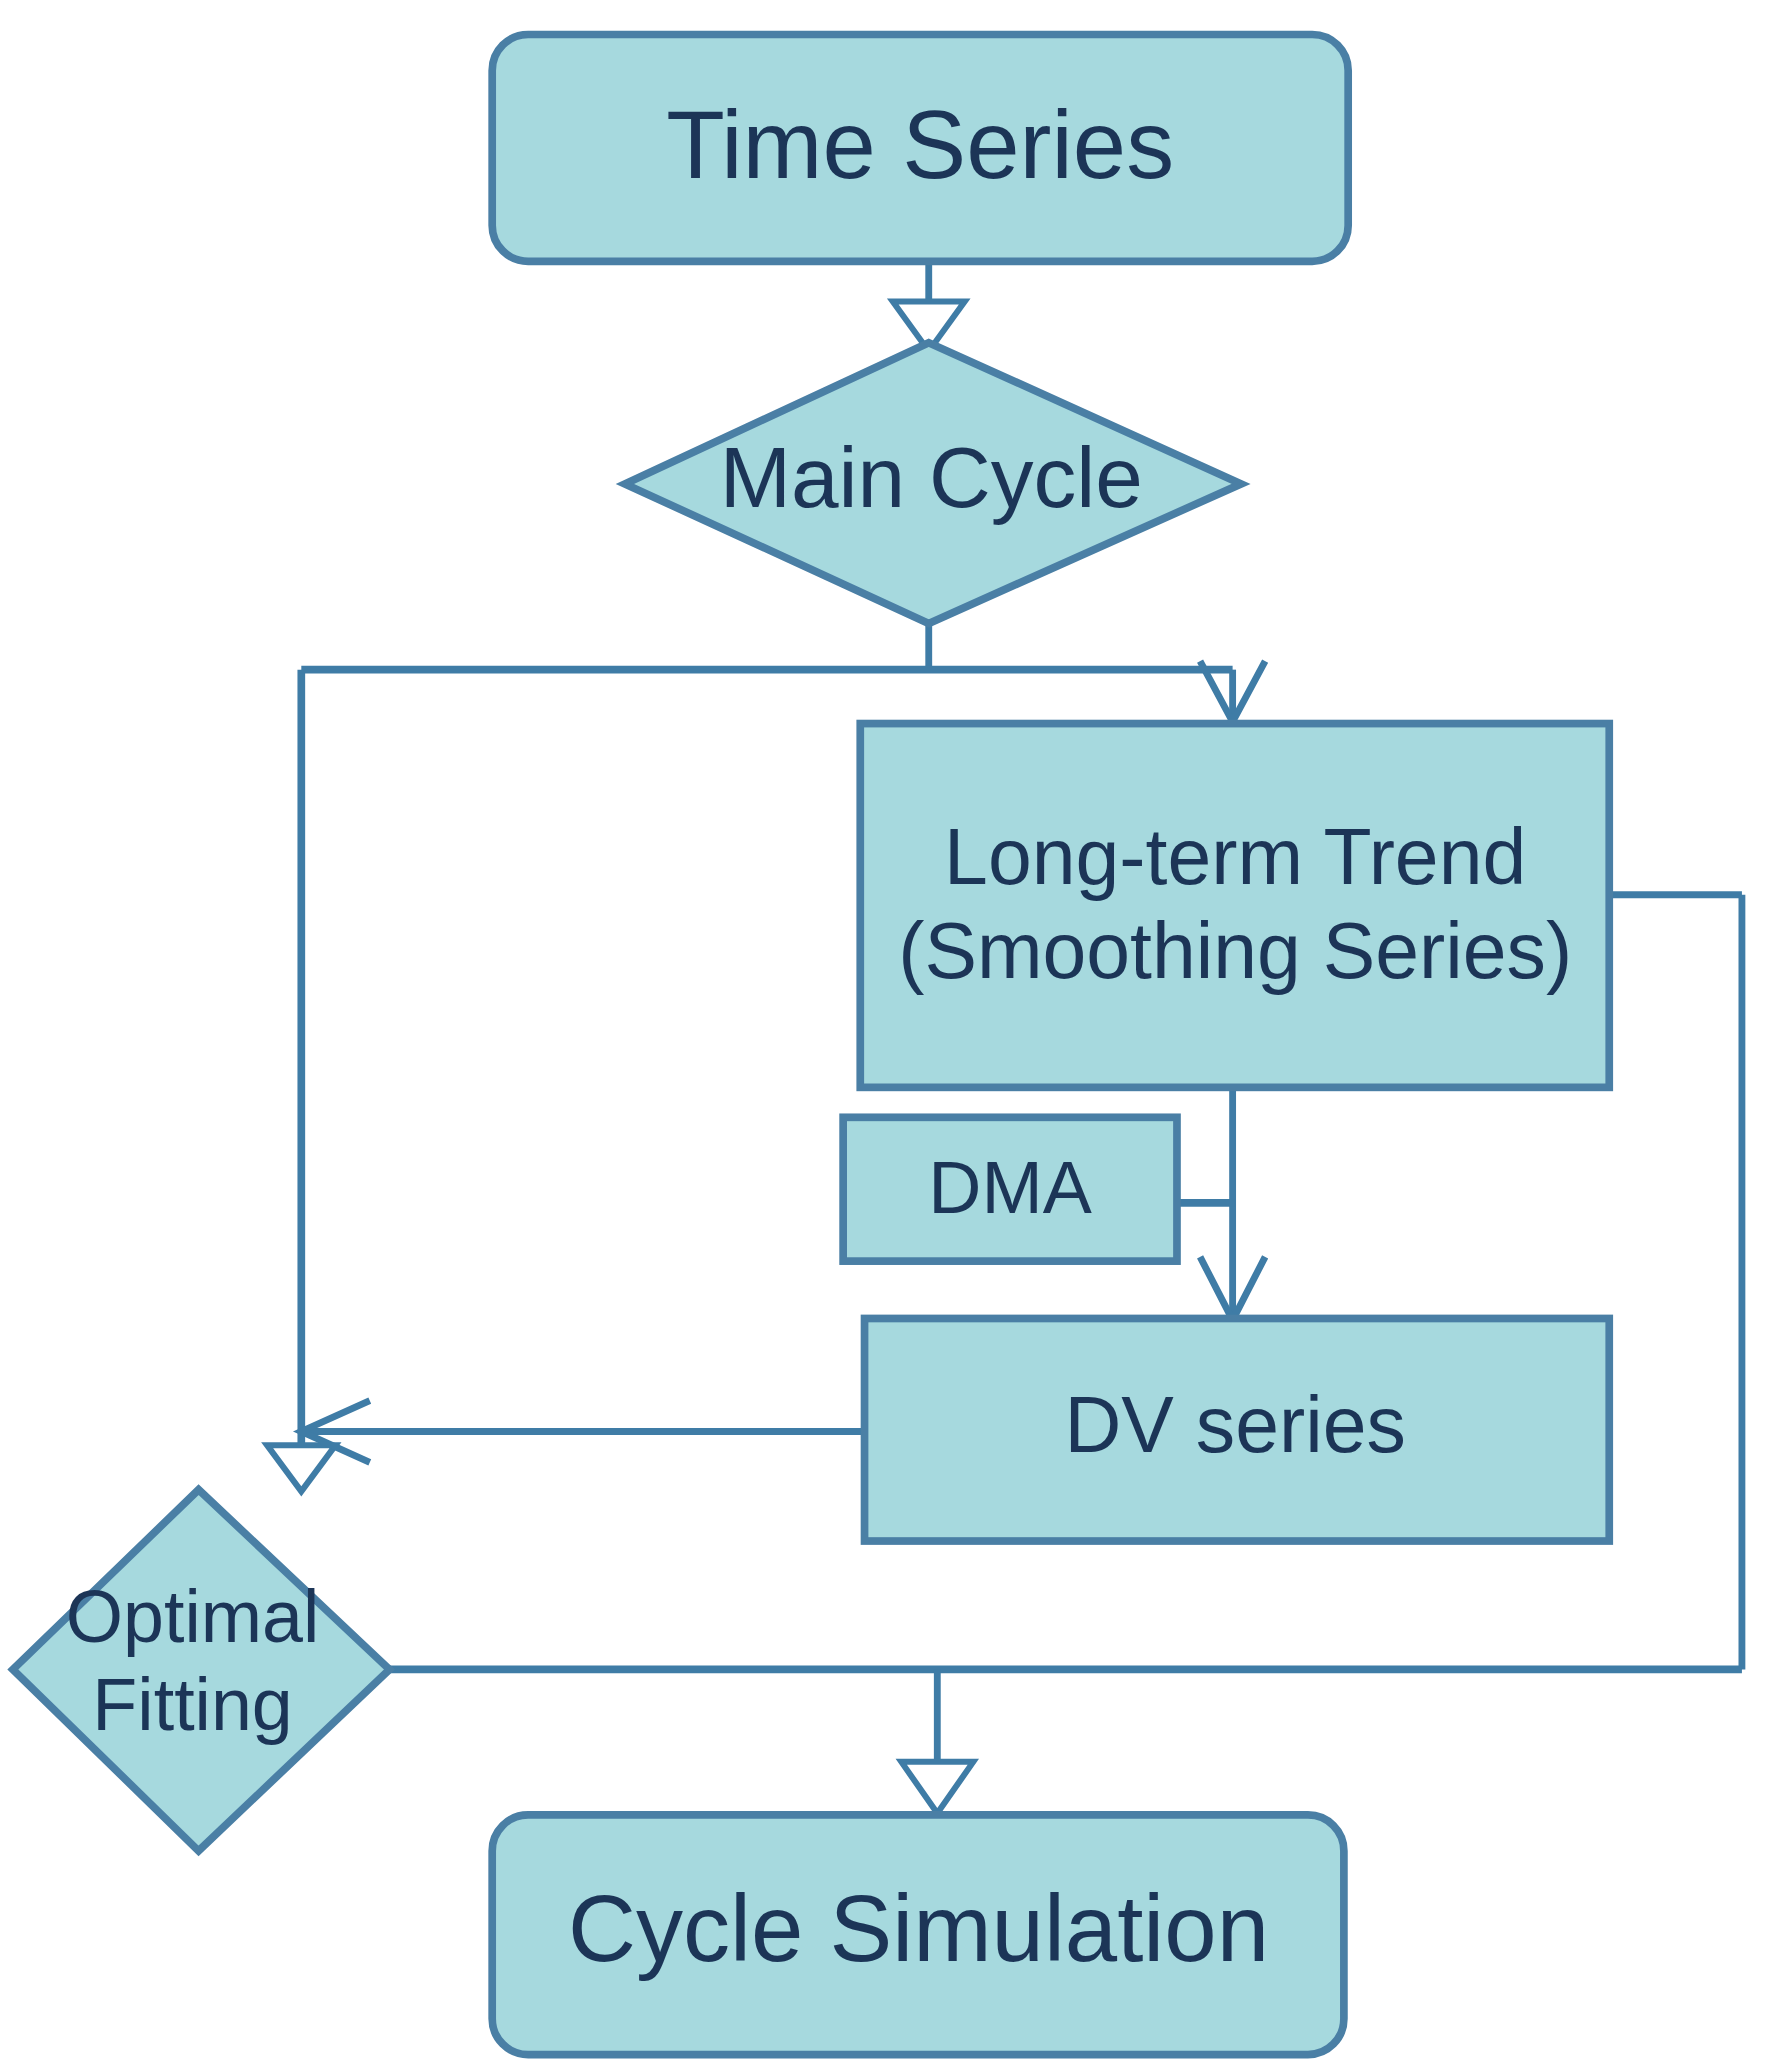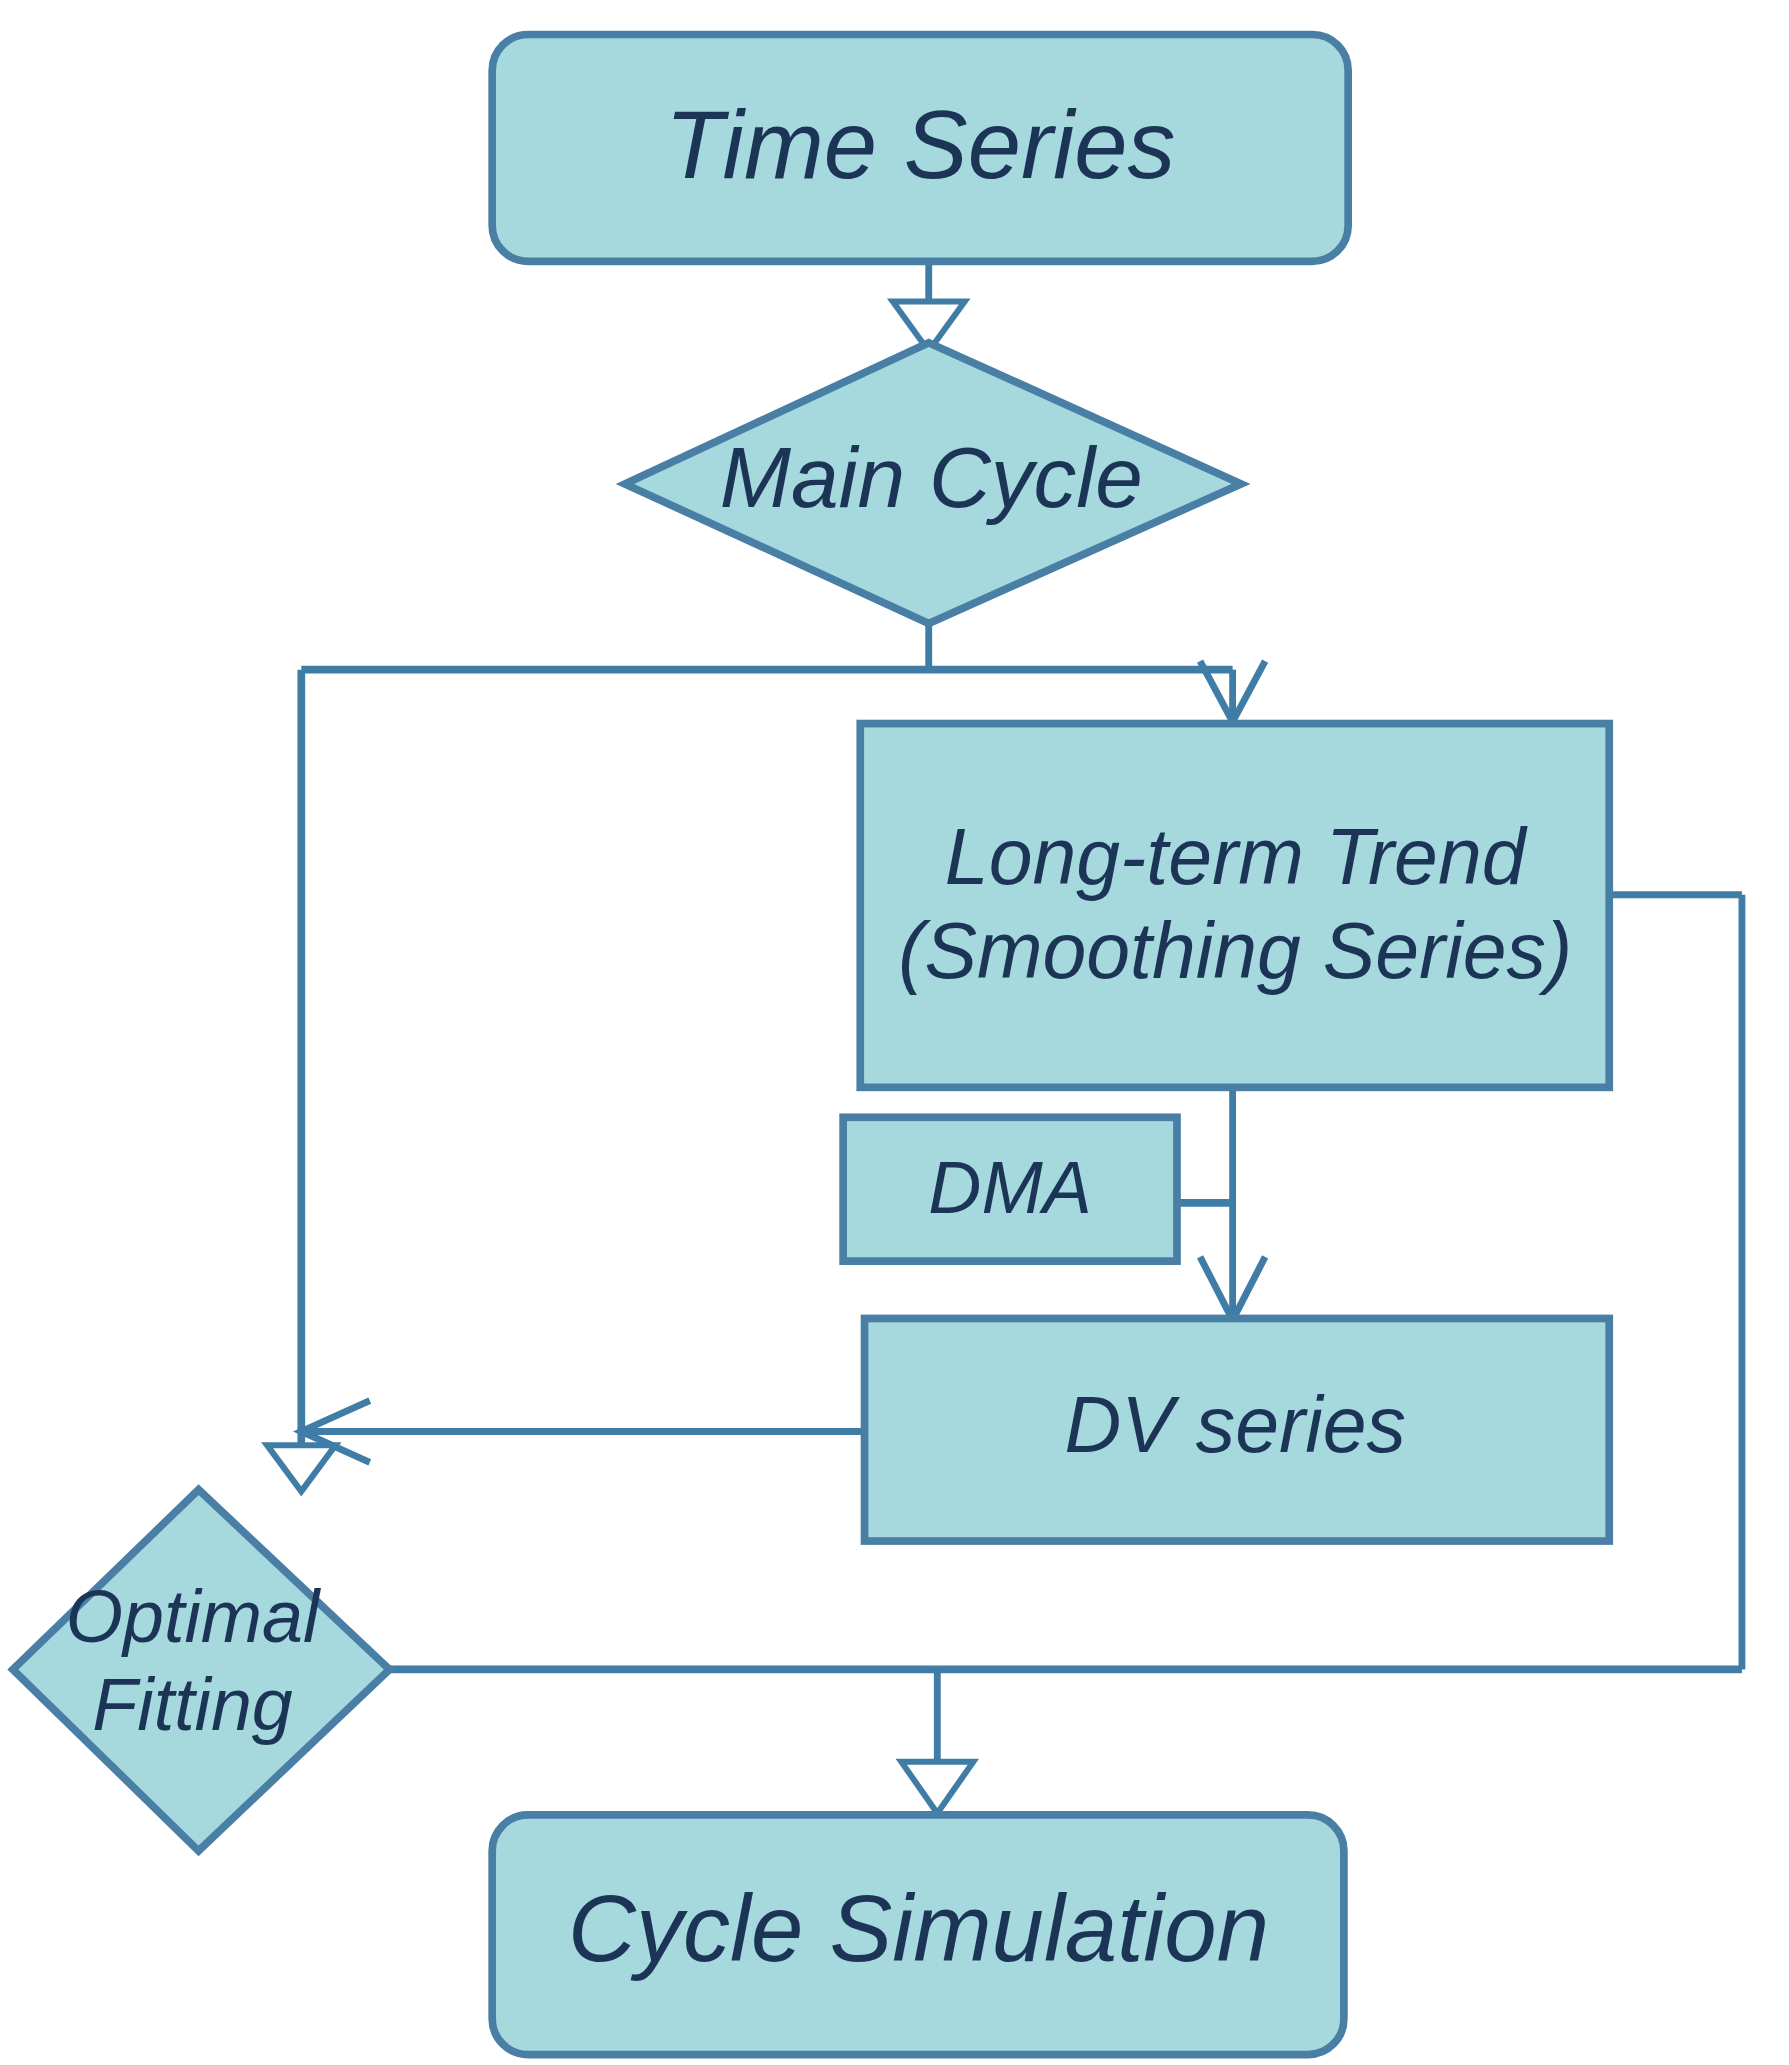--- a/index.html
+++ b/index.html
@@ -1,18 +1,18 @@
 <!DOCTYPE html>
 <html style="font-size:13.7px"><head>
 <meta charset="utf-8">
 <style>
   html,body{margin:0;padding:0;background:#ffffff;}
   body{width:1789px;height:2066px;position:relative;overflow:hidden;
        font-family:"Liberation Sans","DejaVu Sans",sans-serif;}
-  #stage{position:absolute;left:0;top:0;width:1449px;height:2066px;font-style:italic;}
+  #stage{position:absolute;left:0;top:0;width:1449px;height:2066px;}
   svg#flow{position:absolute;left:0;top:0;width:1789px;height:2066px;display:block;}
   .node-label{
     fill:#1C3557;
     font-family:"Liberation Sans","DejaVu Sans",sans-serif;
     font-weight:400;
     text-anchor:middle;
     dominant-baseline:middle;
     paint-order:stroke;
   }
   .shape{stroke:#4A7FA5;}

